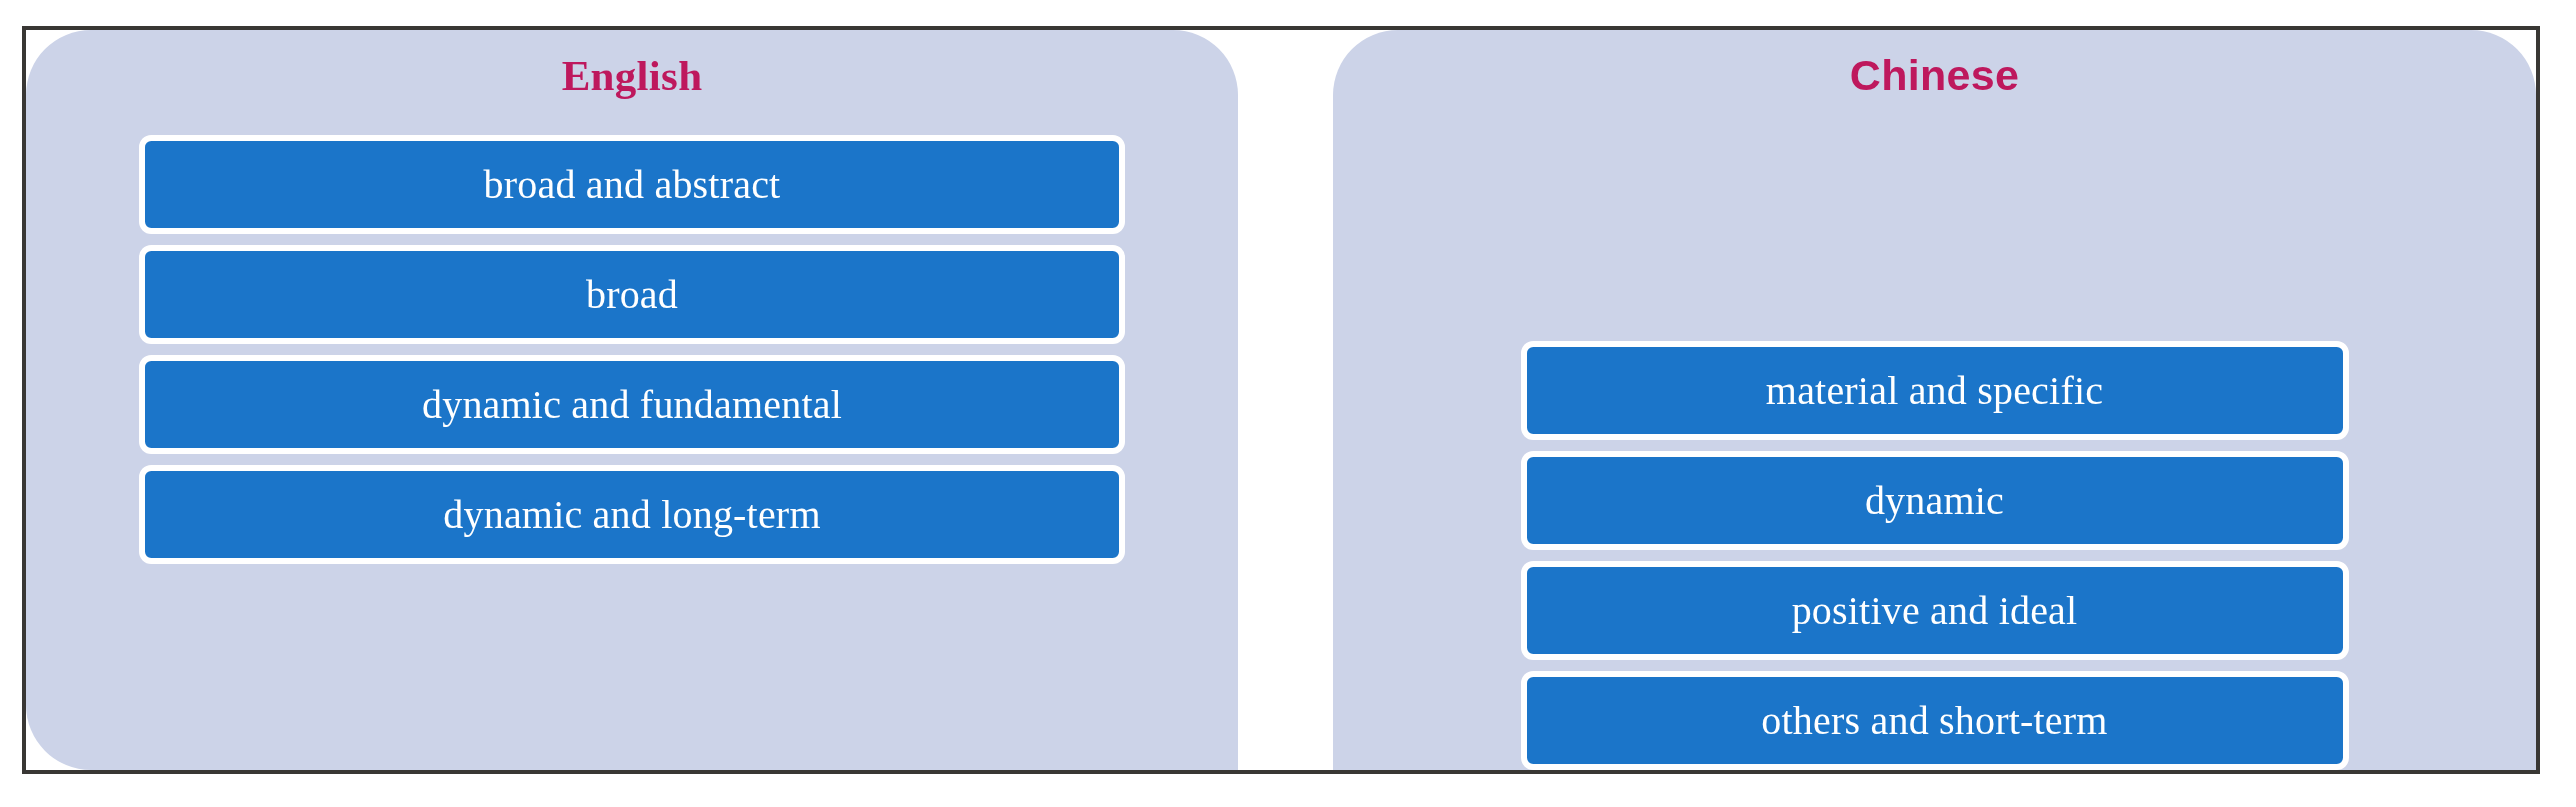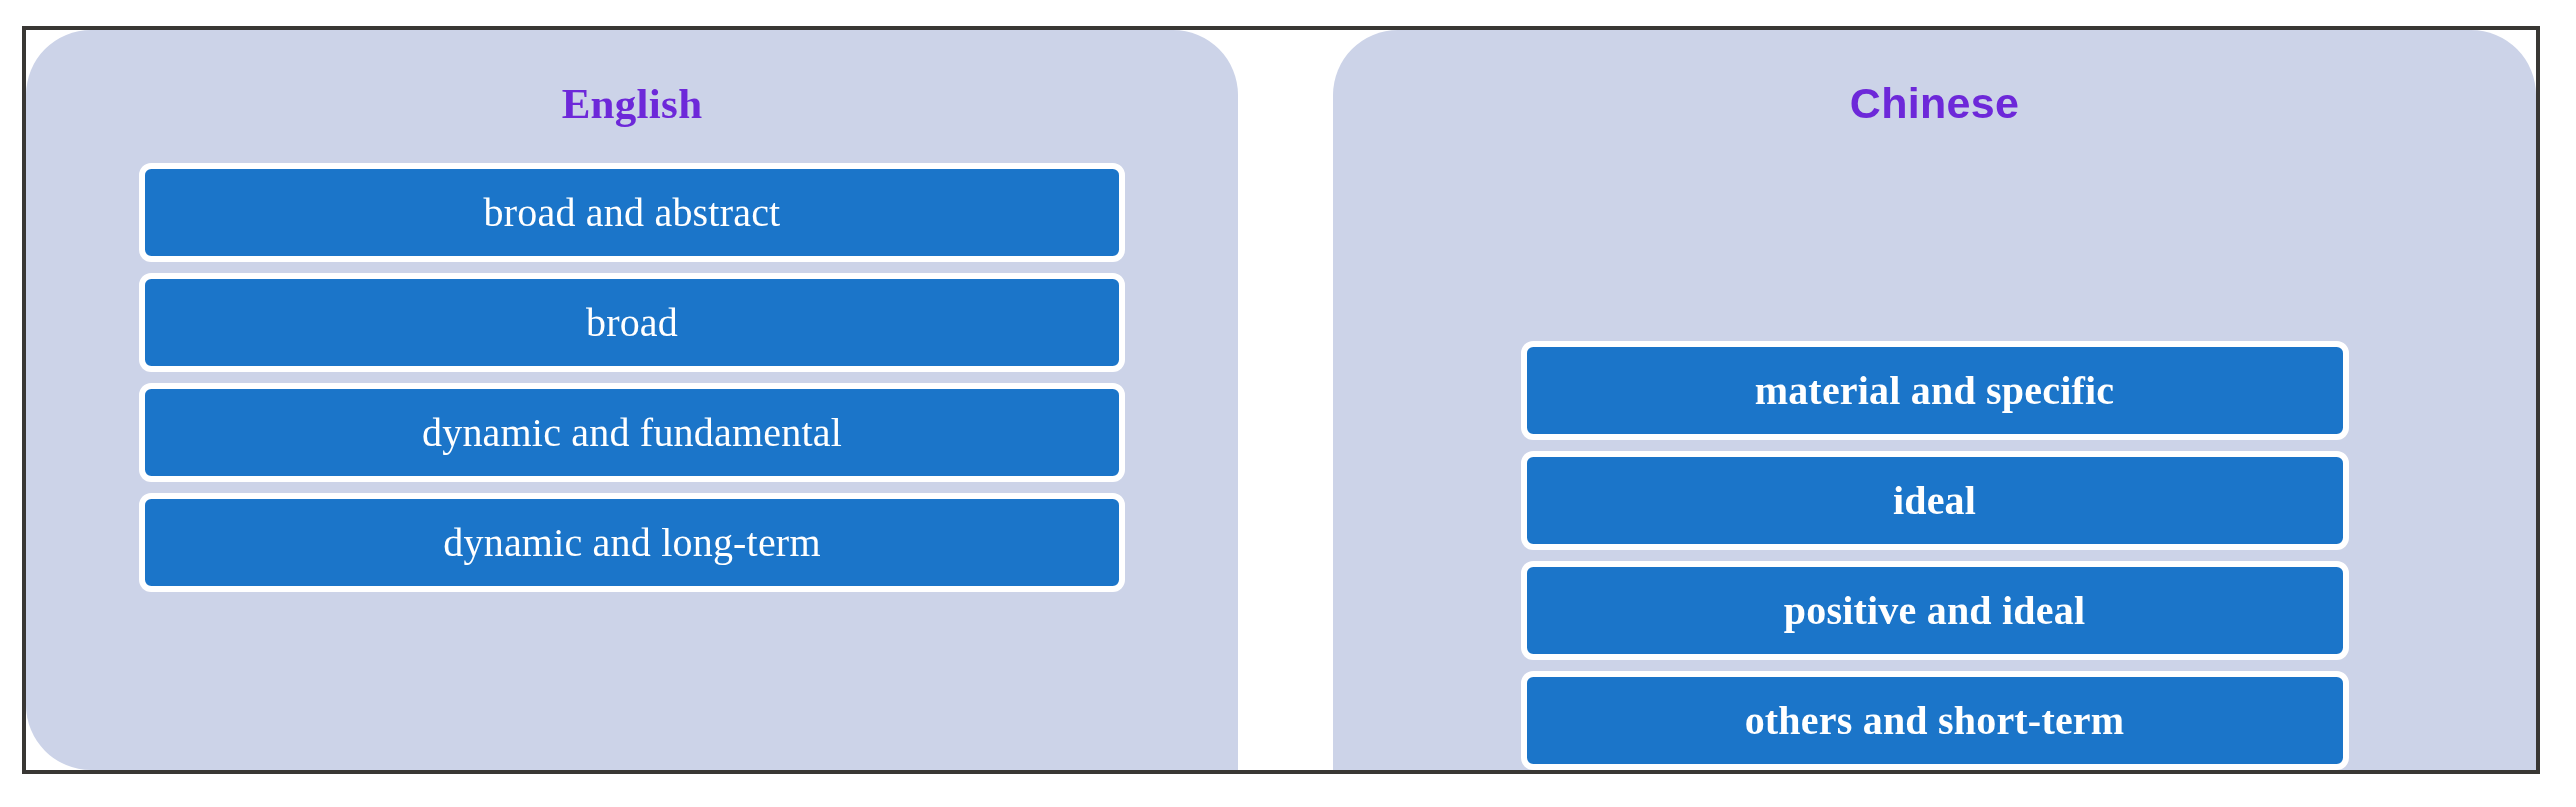--- a/index.html
+++ b/index.html
@@ -61,27 +61,27 @@
   }
 
   .panel-right {
     width: 1205px;
     border-bottom-left-radius: 0;
     border-bottom-right-radius: 0;
     justify-content: space-between;
   }
 
   .panel-title {
-    color: #6d28d9;
+    color: #be185d;
     font-size: 43px;
     line-height: 1;
     font-weight: bold;
     letter-spacing: 0.3px;
     text-align: center;
-    margin-top: 52px;
+    margin-top: 24px;
     margin-bottom: 0;
     white-space: nowrap;
   }
   .title-serif { font-family: "Liberation Serif", serif; }
   .title-sans  { font-family: "Liberation Sans", sans-serif; }
 
   .item-stack {
     margin-top: 38px;
     display: flex;
     flex-direction: column;
@@ -103,21 +103,20 @@
     color: #ffffff;
     font-family: "Liberation Serif", serif;
     font-size: 40px;
     line-height: 1;
     white-space: nowrap;
     letter-spacing: 0.2px;
   }
 
   .panel-right .item-box {
     width: 828px;
-    font-weight: bold;
   }
 </style>
 </head>
 <body>
 
 <div class="figure-frame">
   <div class="columns">
 
     <div class="lang-panel panel-left">
       <div class="panel-title title-serif">English</div>
@@ -128,21 +127,21 @@
         <div class="item-box">dynamic and long-term</div>
       </div>
     </div>
 
     <div class="panel-spacer"></div>
 
     <div class="lang-panel panel-right">
       <div class="panel-title title-sans">Chinese</div>
       <div class="item-stack">
         <div class="item-box">material and specific</div>
-        <div class="item-box">ideal</div>
+        <div class="item-box">dynamic</div>
         <div class="item-box">positive and ideal</div>
         <div class="item-box">others and short-term</div>
       </div>
     </div>
 
   </div>
 </div>
 
 
 </body></html>

